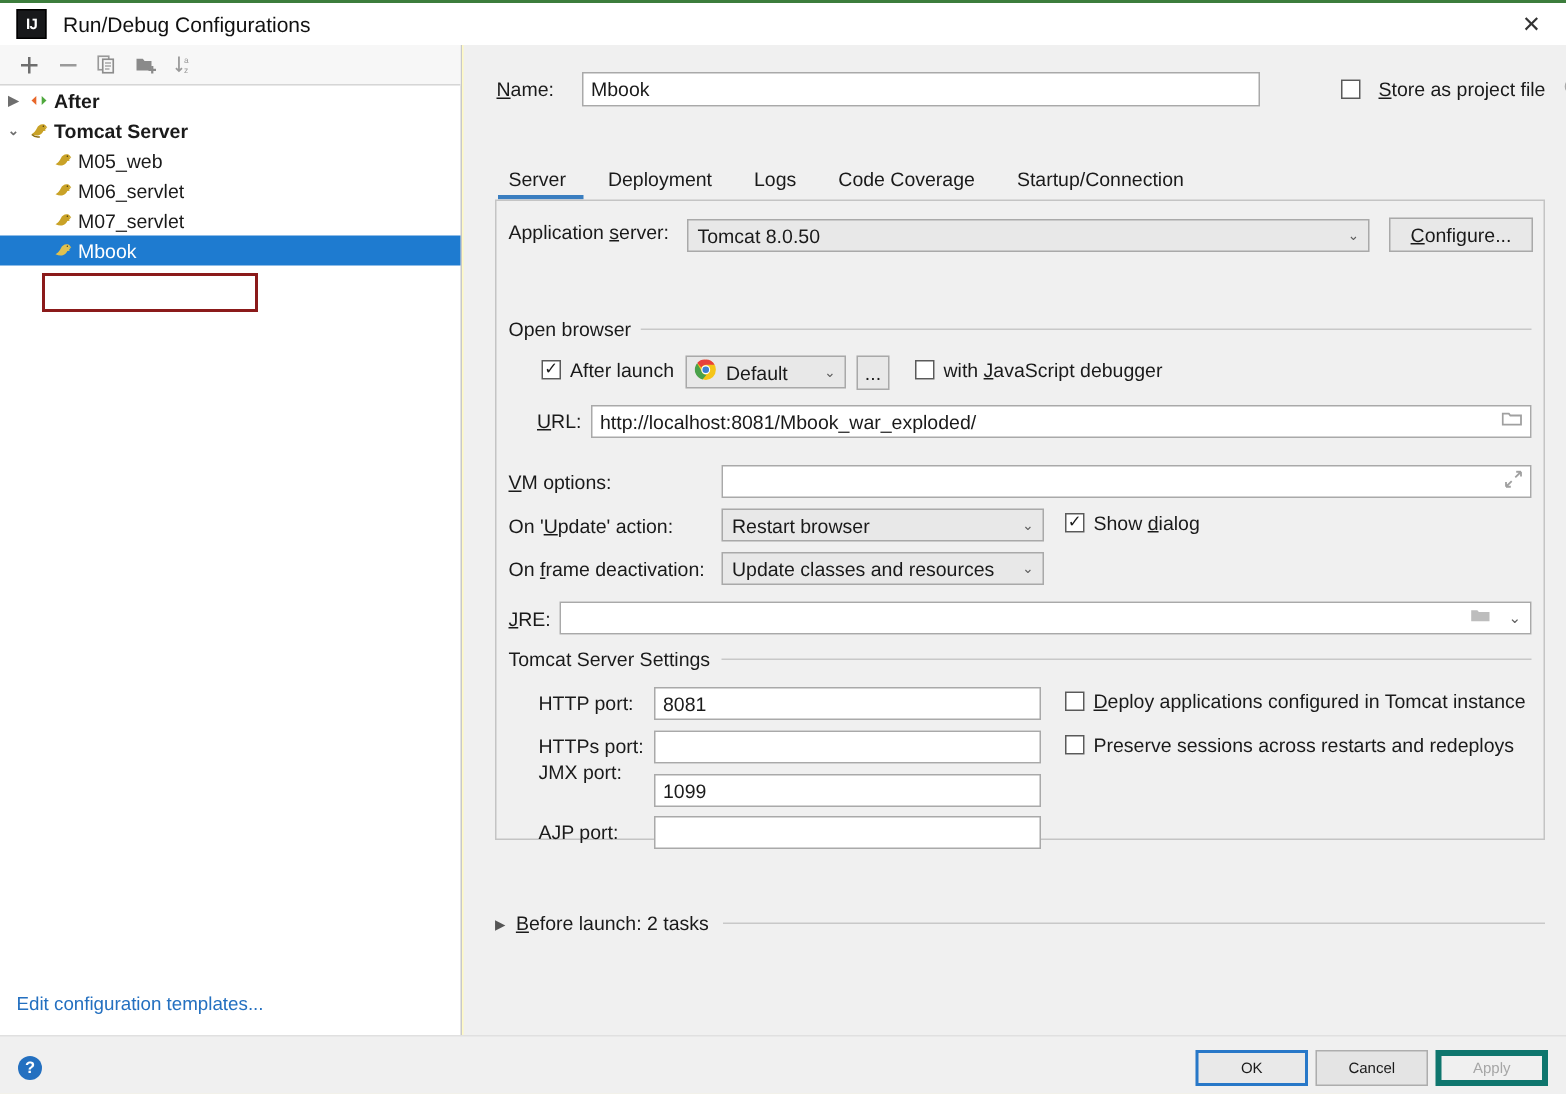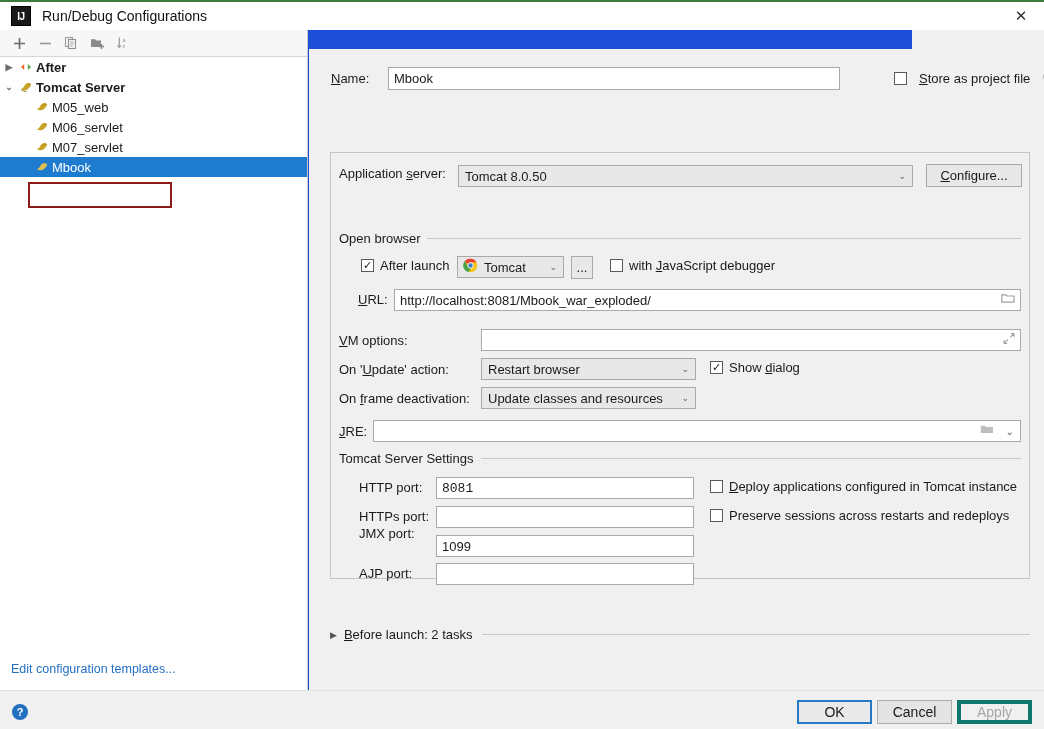--- a/index.html
+++ b/index.html
@@ -4,21 +4,21 @@
 <style>
   html, body {
     margin: 0; padding: 0;
     width: 1044px; height: 729px;
     background: #f0f0f0;
     font-family: "Liberation Sans", sans-serif;
     font-size: 13px;
     color: #1a1a1a;
     overflow: hidden;
   }
-  #root { position: relative; width: 912px; height: 729px; background:#1d4ed8; }
+  #root { position: relative; width: 912px; height: 729px; background:#fef9c3; }
 
   
   .top-accent { position:absolute; left:0; top:0; width:1044px; height:2px; background:#3c7d3c; }
 
   
   .titlebar {
     position:absolute; left:0; top:2px; width:1044px; height:28px;
     background:#ffffff; display:flex; align-items:center;
   }
   .tb-logo {
@@ -59,21 +59,21 @@
   .redbox {
     position:absolute; left:28px; top:152px; width:144px; height:26px;
     border:2px solid #8b1a1a; box-sizing:border-box; pointer-events:none;
   }
   .lp-link {
     position:absolute; left:11px; bottom:14px; font-size:12.5px;
     color:#2470c0; cursor:pointer;
   }
 
   
-  .main { position:absolute; left:309px; top:30px; width:735px; height:660px; background:#f0f0f0;margin-top:19px; }
+  .main { position:absolute; left:309px; top:30px; width:735px; height:660px; background:#f0f0f0; }
 
   .namerow { position:absolute; left:22px; top:18px; width:700px; height:24px; }
   .lbl { font-size:13px; color:#1a1a1a; }
   .ul { text-decoration: underline; }
   .name-label { position:absolute; left:0; top:4px; }
   .name-input {
     position:absolute; left:57px; top:0; width:452px; height:23px;
     background:#fff; border:1px solid #a9a9a9; box-sizing:border-box;
     font-family:"Liberation Sans", sans-serif; font-size:13px; color:#1a1a1a;
     padding:0 5px; line-height:21px;
@@ -144,21 +144,21 @@
     position:absolute; left:0; top:690px; width:1044px; height:39px; background:#f0f0f0;
     border-top:1px solid #e0e0e0;
   }
   .helpbtn {
     position:absolute; left:12px; top:13px; width:16px; height:16px; border-radius:50%;
     background:#2470c0; color:#fff; font-size:11px; font-weight:bold;
     display:flex; align-items:center; justify-content:center;
   }
   .dlgbtn {
     position:absolute; top:9px; height:24px; box-sizing:border-box;
-    display:flex; align-items:center; justify-content:center; font-size:14px;
+    display:flex; align-items:center; justify-content:center; font-size:10px;
     background:#e4e4e4; border:1px solid #adadad; color:#1a1a1a;
   }
   .dlgbtn.default { border:2px solid #2878c8; background:#e9e9e9; }
   .dlgbtn.disabled { color:#a6a6a6; border:4px solid #0f766e; background:#f0f0f0; }
 </style>
 </head>
 <body>
 
 <div id="root">
 
@@ -286,20 +286,27 @@
         <span class="gear">
           <svg width="14" height="14" viewBox="0 0 14 14">
             <circle cx="6.6" cy="6.6" r="4.4" fill="none" stroke="#a9a9a9" stroke-width="2.1"></circle>
             <circle cx="6.6" cy="6.6" r="1.5" fill="#f0f0f0" stroke="#a9a9a9" stroke-width="1"></circle>
             <path d="M10.3 10.3l2.3 2.3" stroke="#a9a9a9" stroke-width="1.4"></path>
           </svg>
         </span>
       </div>
     </div>
 
+    <div class="tabs">
+      <div class="tab active">Server</div>
+      <div class="tab">Deployment</div>
+      <div class="tab">Logs</div>
+      <div class="tab">Code Coverage</div>
+      <div class="tab">Startup/Connection</div>
+    </div>
 
     <div class="card">
 
       <div class="row" style="left:8px; top:13px;">
         <span class="lbl">Application <span class="ul">s</span>erver:</span>
       </div>
       <div class="combo" style="position:absolute; left:127px; top:12px; width:455px;">
         <span>Tomcat 8.0.50</span>
         <span class="chev">⌄</span>
       </div>
@@ -320,21 +327,21 @@
       <div class="combo" style="position:absolute; left:126px; top:103px; width:107px; padding-left:26px;">
         <span style="position:absolute; left:5px; top:50%; transform:translateY(-50%);">
           <svg width="15" height="15" viewBox="0 0 16 16">
             <circle cx="8" cy="8" r="7.2" fill="#f5c518"></circle>
             <path d="M8 .8A7.2 7.2 0 0 1 14.3 4.5H8.1A3.6 3.6 0 0 0 4.9 6.4L1.9 3.2A7.18 7.18 0 0 1 8 .8z" fill="#e8403a"></path>
             <path d="M1.85 3.3l3.1 5.35A3.6 3.6 0 0 0 8.6 11.5l-2.9 3.4A7.2 7.2 0 0 1 1.85 3.3z" fill="#4aa14a"></path>
             <circle cx="8" cy="8" r="3.15" fill="#ffffff"></circle>
             <circle cx="8" cy="8" r="2.35" fill="#3d7fd1"></circle>
           </svg>
         </span>
-        <span>Tomcat</span>
+        <span>Default</span>
         <span class="chev">⌄</span>
       </div>
 
       <div class="btn" style="position:absolute; left:240px; top:103px; width:22px; padding:0;">
         <span>...</span>
       </div>
 
       <div class="row" style="left:279px; top:105px;">
         <span class="cb"></span>
         <span class="cblabel">with <span class="ul">J</span>avaScript debugger</span>
@@ -399,21 +406,21 @@
         </span>
         <span style="position:absolute; right:6px; top:50%; transform:translateY(-50%); color:#5c5c5c; font-size:10px;">⌄</span>
       </div>
 
       <div class="grouphdr" style="left:8px; top:298px;">Tomcat Server Settings</div>
       <div class="grouphdr-line" style="left:150px; top:305px; width:540px;"></div>
 
       <div class="row" style="left:28px; top:327px;">
         <span class="lbl">HTTP port:</span>
       </div>
-      <div class="txt" style="position:absolute; left:105px; top:324px; width:258px;font-family:Liberation Mono, monospace;">
+      <div class="txt" style="position:absolute; left:105px; top:324px; width:258px;">
         <span>8081</span>
       </div>
       <div class="row" style="left:379px; top:326px;">
         <span class="cb"></span>
         <span class="cblabel"><span class="ul">D</span>eploy applications configured in Tomcat instance</span>
       </div>
 
       <div class="row" style="left:28px; top:356px;">
         <span class="lbl">HTTPs port:</span>
       </div>

